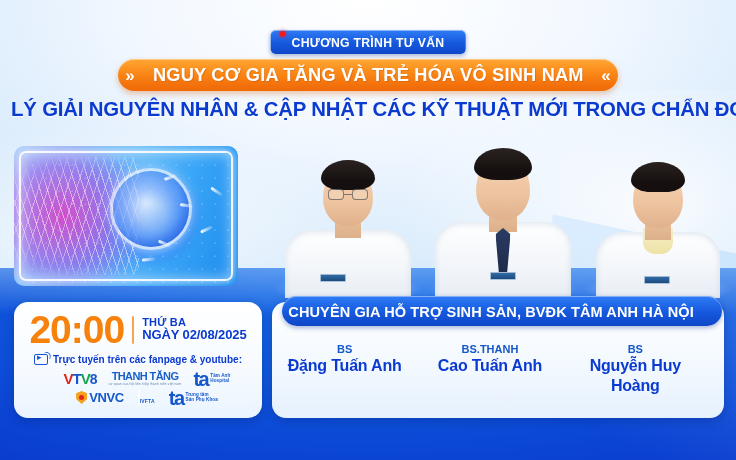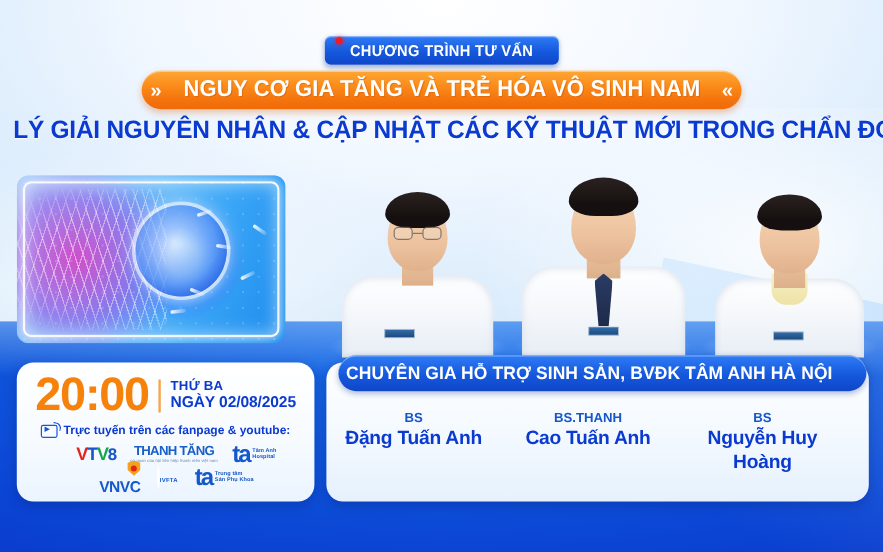--- a/index.html
+++ b/index.html
@@ -224,21 +224,21 @@
   .logo-row { display:flex; align-items:center; justify-content:center; gap:12px; height:19px; }
   .logo { display:flex; align-items:center; gap:2px; }
   .vtv { font-size:15px; font-weight:bold; letter-spacing:-1px; line-height:1; }
   .vtv .v1{color:#e1251b;} .vtv .t{color:#1558c9;} .vtv .v2{color:#17a44b;} .vtv .n8{color:#1558c9; font-size:14px;}
   .tn { font-size:11px; font-weight:bold; color:#1a5fc8; letter-spacing:-.6px; line-height:1; }
   .tn-sub { font-size:3.4px; color:#6b86ae; letter-spacing:.1px; line-height:1; margin-top:1px;}
   .ta { display:flex; align-items:center; gap:2px; }
   .ta-mark { font-size:20px; font-weight:bold; color:#1558c9; line-height:1; letter-spacing:-1.5px; }
   .ta-txt { line-height:1.05; }
   .ta-txt span { display:block; font-size:4.6px; font-weight:bold; color:#1558c9; letter-spacing:.1px; }
-  .vnvc { display:flex; align-items:flex-end; gap:2px;flex-direction:column; }
+  .vnvc { display:flex; align-items:flex-start; gap:2px; }
   .shield {
     width:11px; height:13px; background:#f6a11c;
     clip-path: polygon(50% 0,100% 18%,100% 62%,50% 100%,0 62%,0 18%);
     position:relative;
   }
   .shield::after{ content:""; position:absolute; left:3px; top:4px; width:5px; height:5px; border-radius:50%; background:#e1251b; }
   .vnvc-txt { font-size:13px; font-weight:bold; color:#1558c9; letter-spacing:-.4px; line-height:1; }
   .ivfta { text-align:center; }
   .globe {
     width:12px; height:12px; border-radius:50%; margin:0 auto;

